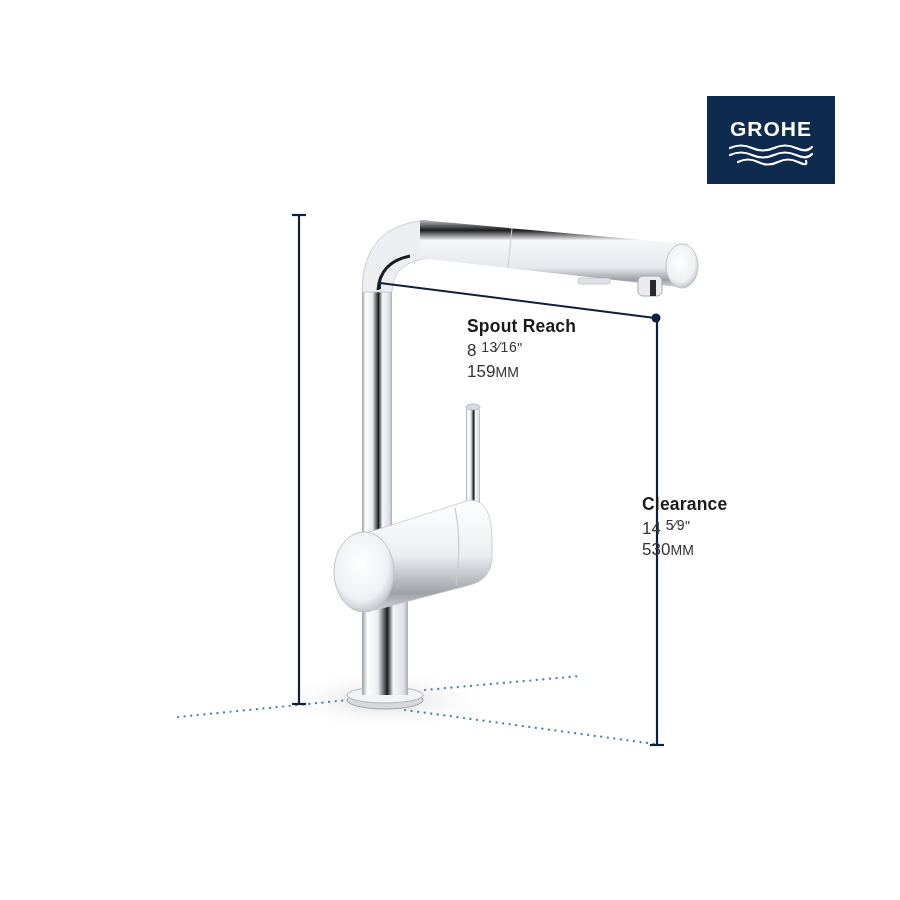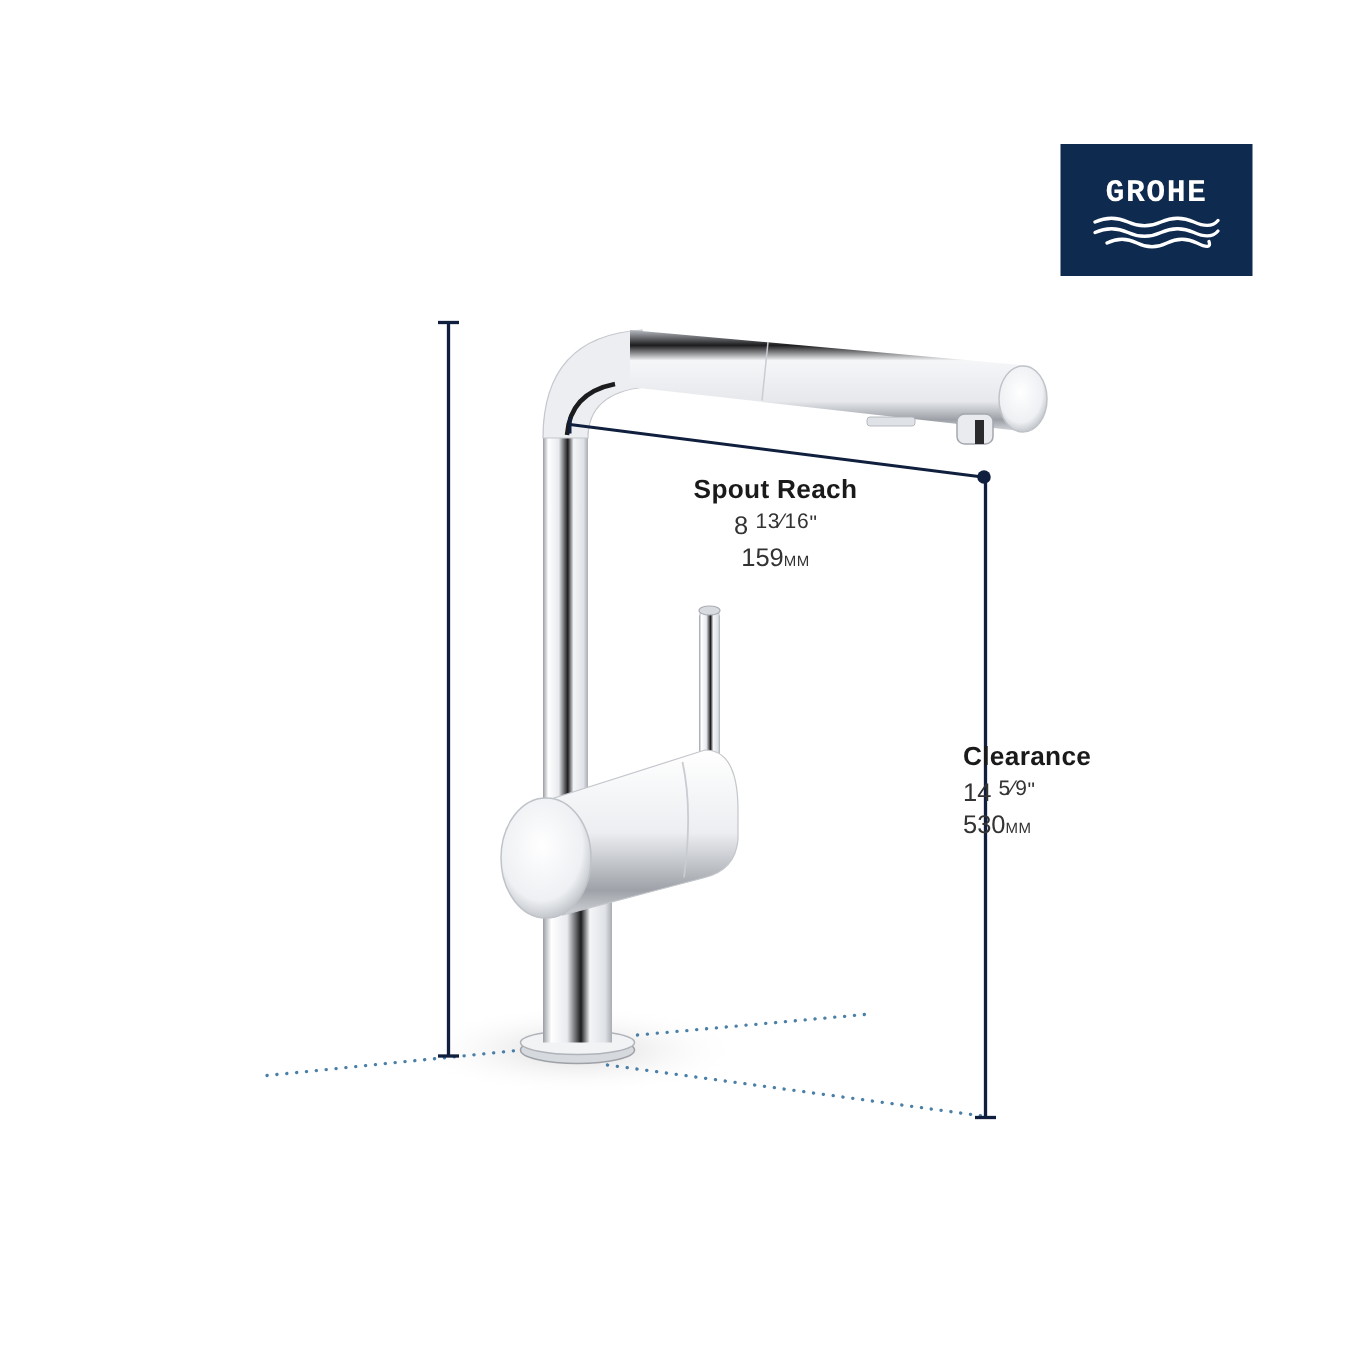--- a/index.html
+++ b/index.html
@@ -1,28 +1,28 @@
 <!DOCTYPE html>
 <html><head>
   <meta charset="utf-8">
   <style>
     html, body { margin: 0; padding: 0; background: #ffffff; }
     body { width: 900px; height: 900px; position: relative; overflow: hidden; font-family: "Liberation Sans", sans-serif; }
     .canvas { position: absolute; left: 0; top: 0; width: 900px; height: 900px; }
     .logo { position: absolute; left: 707px; top: 96px; width: 128px; height: 88px; background: #0f2a4f; display: flex; flex-direction: column; align-items: center; justify-content: center; }
-    .logo-text { color: #ffffff; font-family: Liberation Mono, monospace; font-weight: bold; font-size: 21px; letter-spacing: 1px; margin-top: 4px; }
+    .logo-text { color: #ffffff; font-family: Liberation Sans, sans-serif; font-weight: bold; font-size: 21px; letter-spacing: 1px; margin-top: 4px; }
     .logo-waves { margin-top: 2px; }
     .label { position: absolute; color: #222222; }
     .label .title { font-weight: bold; font-size: 17.5px; color: #1a1a1a; display: block; letter-spacing: 0.2px; }
     .label .val { font-size: 17px; color: #333333; display: block; line-height: 21px; }
     .label .frac { font-size: 14px; vertical-align: 4px; letter-spacing: 0.5px; }
-    .label .unit { font-size: 10px; letter-spacing: 0.3px; }
+    .label .unit { font-size: 14px; letter-spacing: 0.3px; }
     .label .inch { font-size: 14px; vertical-align: 3px; }
     .faucet-height { left: 157px; top: 427px; text-align: right; width: 136px; }
-    .spout-reach { left: 455px; top: 316px; text-align: center; width: 124px; }
+    .spout-reach { left: 467px; top: 316px; width: 124px; }
     .clearance { left: 642px; top: 494px; text-align: left; width: 110px; }
     svg.art { position: absolute; left: 0; top: 0; }
   </style>
 </head>
 <body>
 
 <div class="canvas">
 
   <svg class="art" width="900" height="900" viewBox="0 0 900 900">
     <defs>

